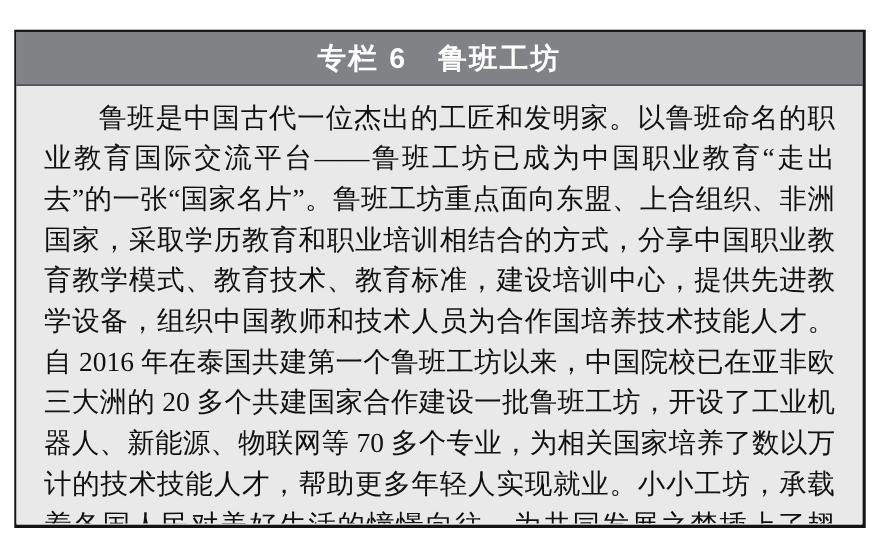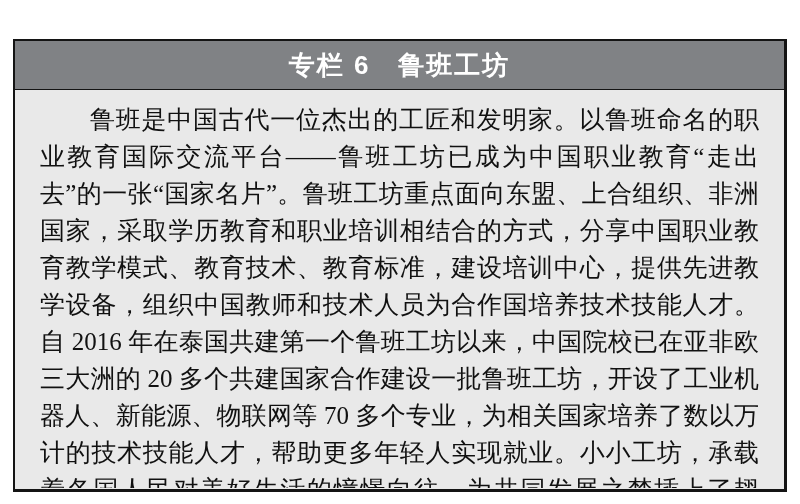--- a/index.html
+++ b/index.html
@@ -14,21 +14,20 @@
   .panel {
     position: absolute;
     left: 13px;
     top: 27px;
     width: 774px;
     height: 453px;
     border: 2px solid #141414;
     border-right-width: 3px;
     border-bottom-width: 3px;
     background: #e9e9e9;
-    margin-top: 12px;
   }
   .panel-header {
     height: 49px;
     background: #808285;
     border-bottom: 1px solid #141414;
     display: flex;
     align-items: center;
     justify-content: center;
   }
   .panel-title {

